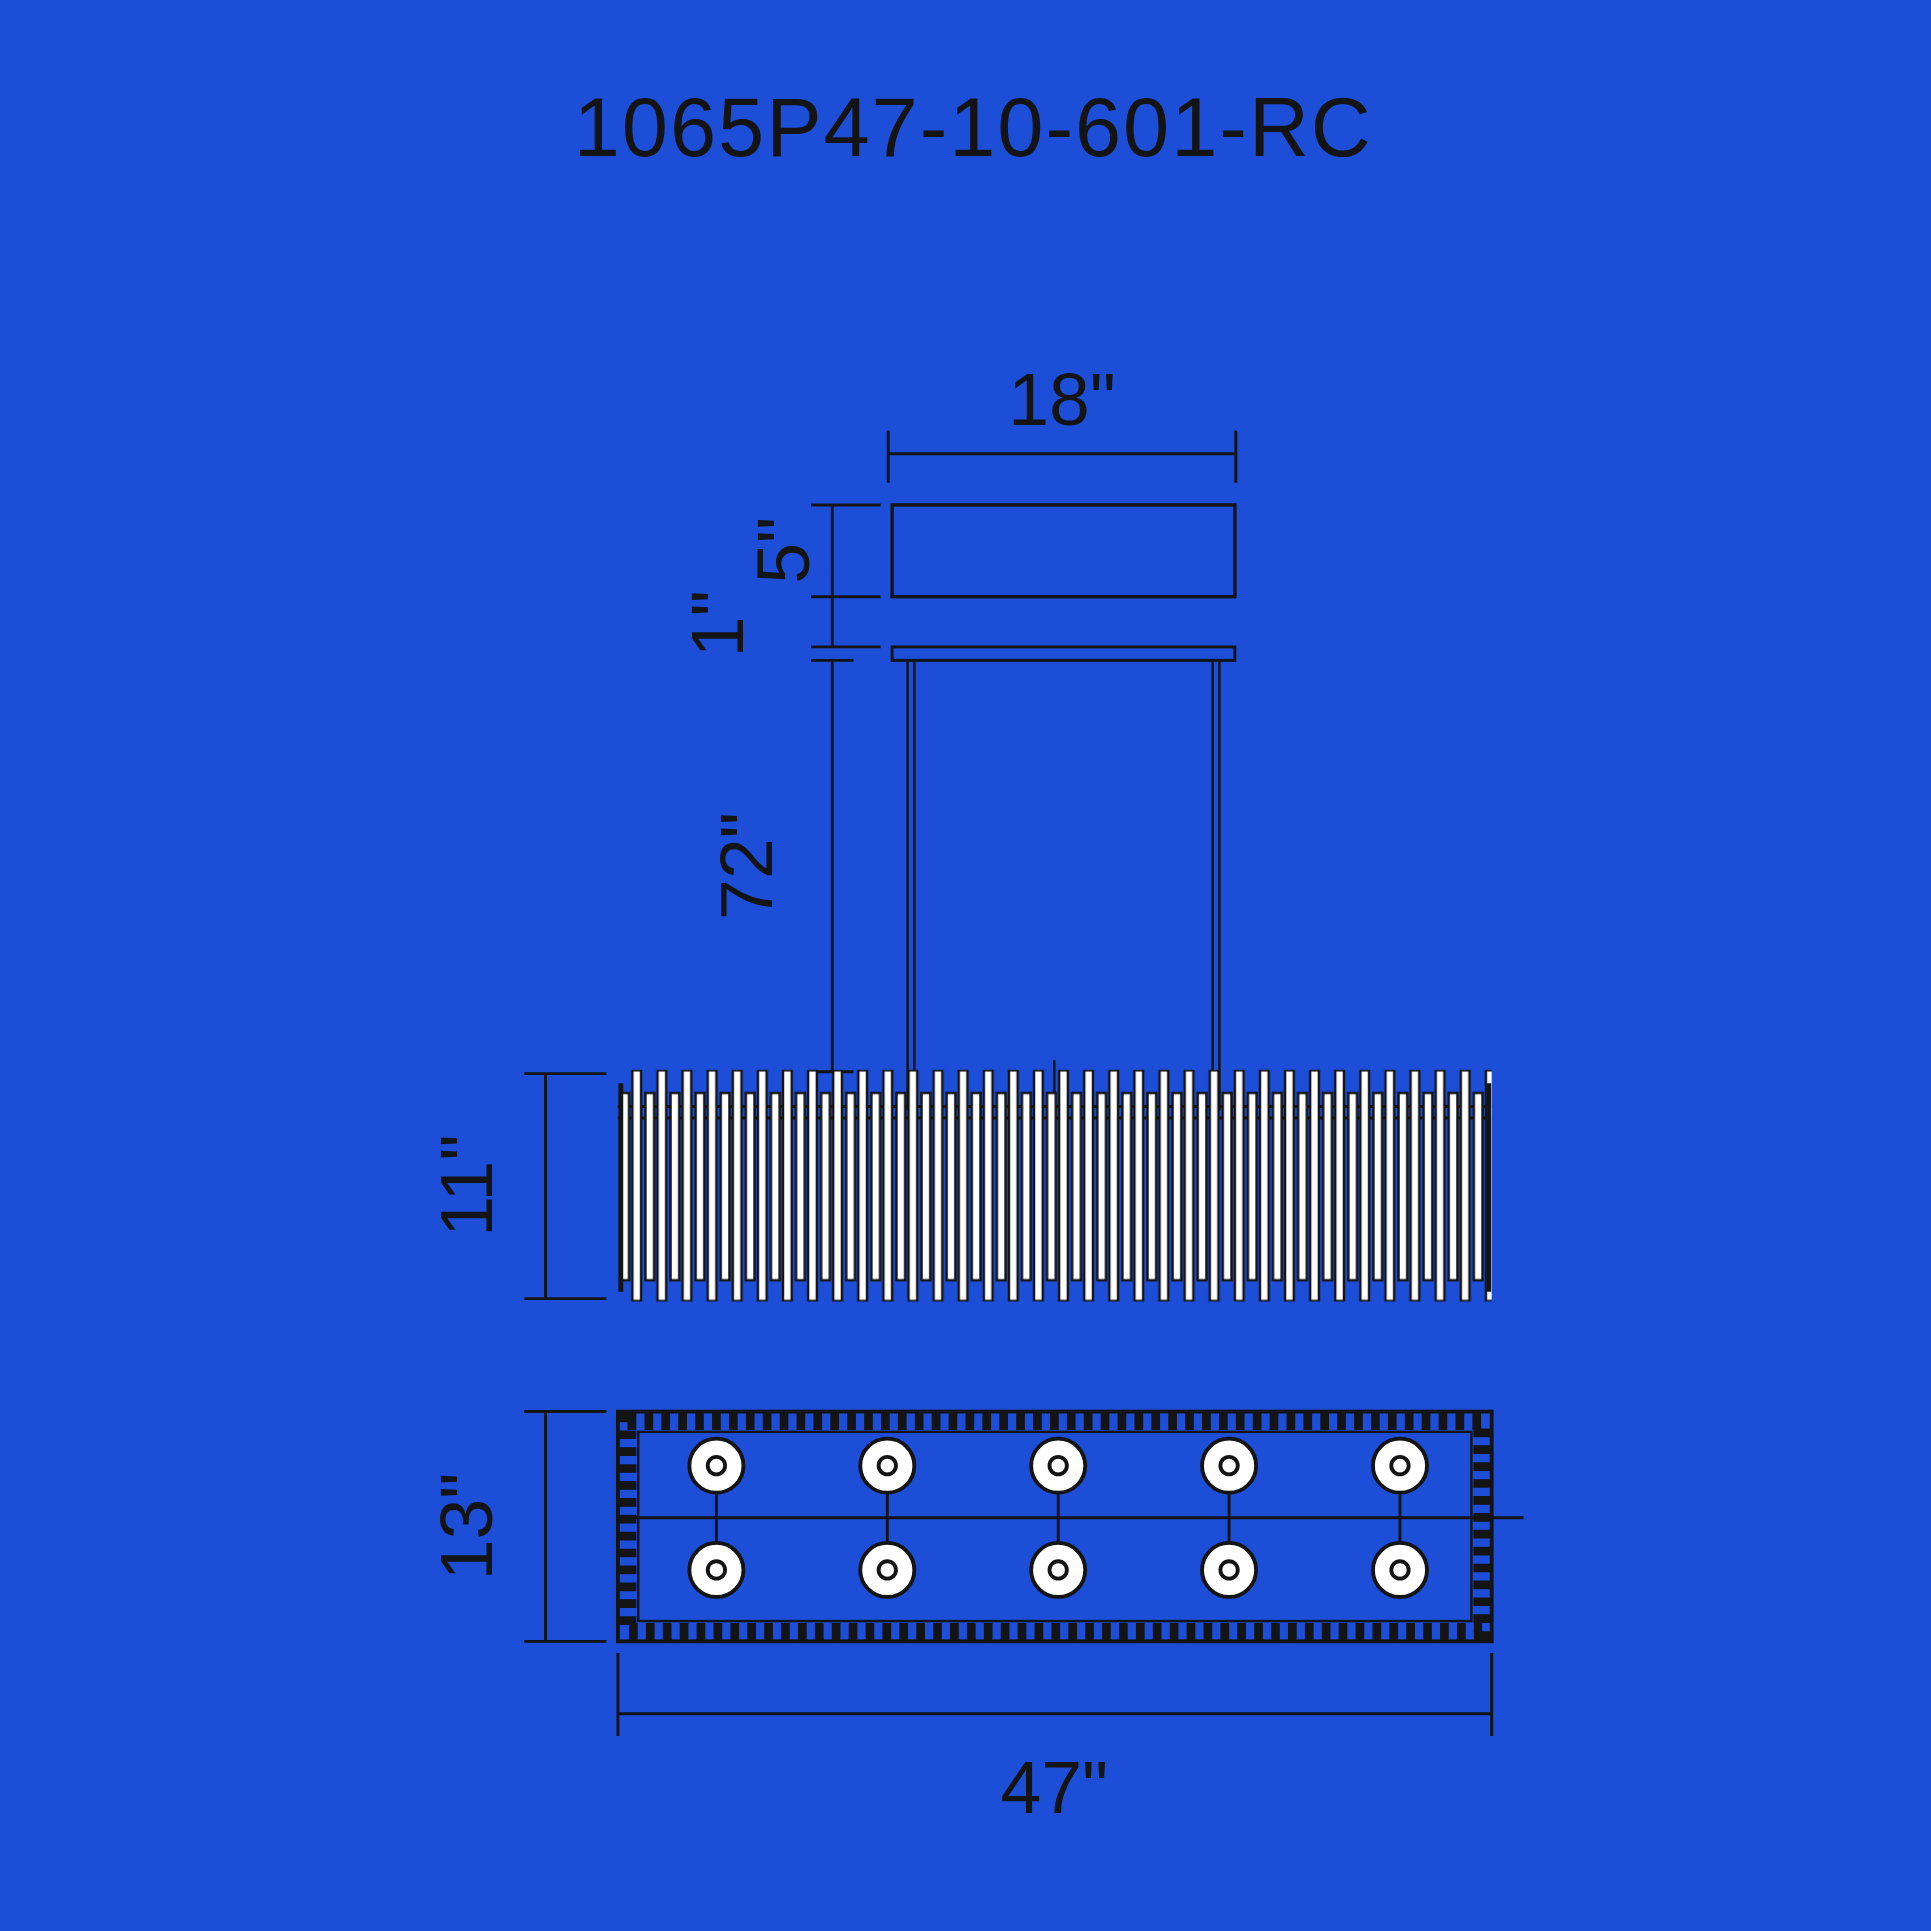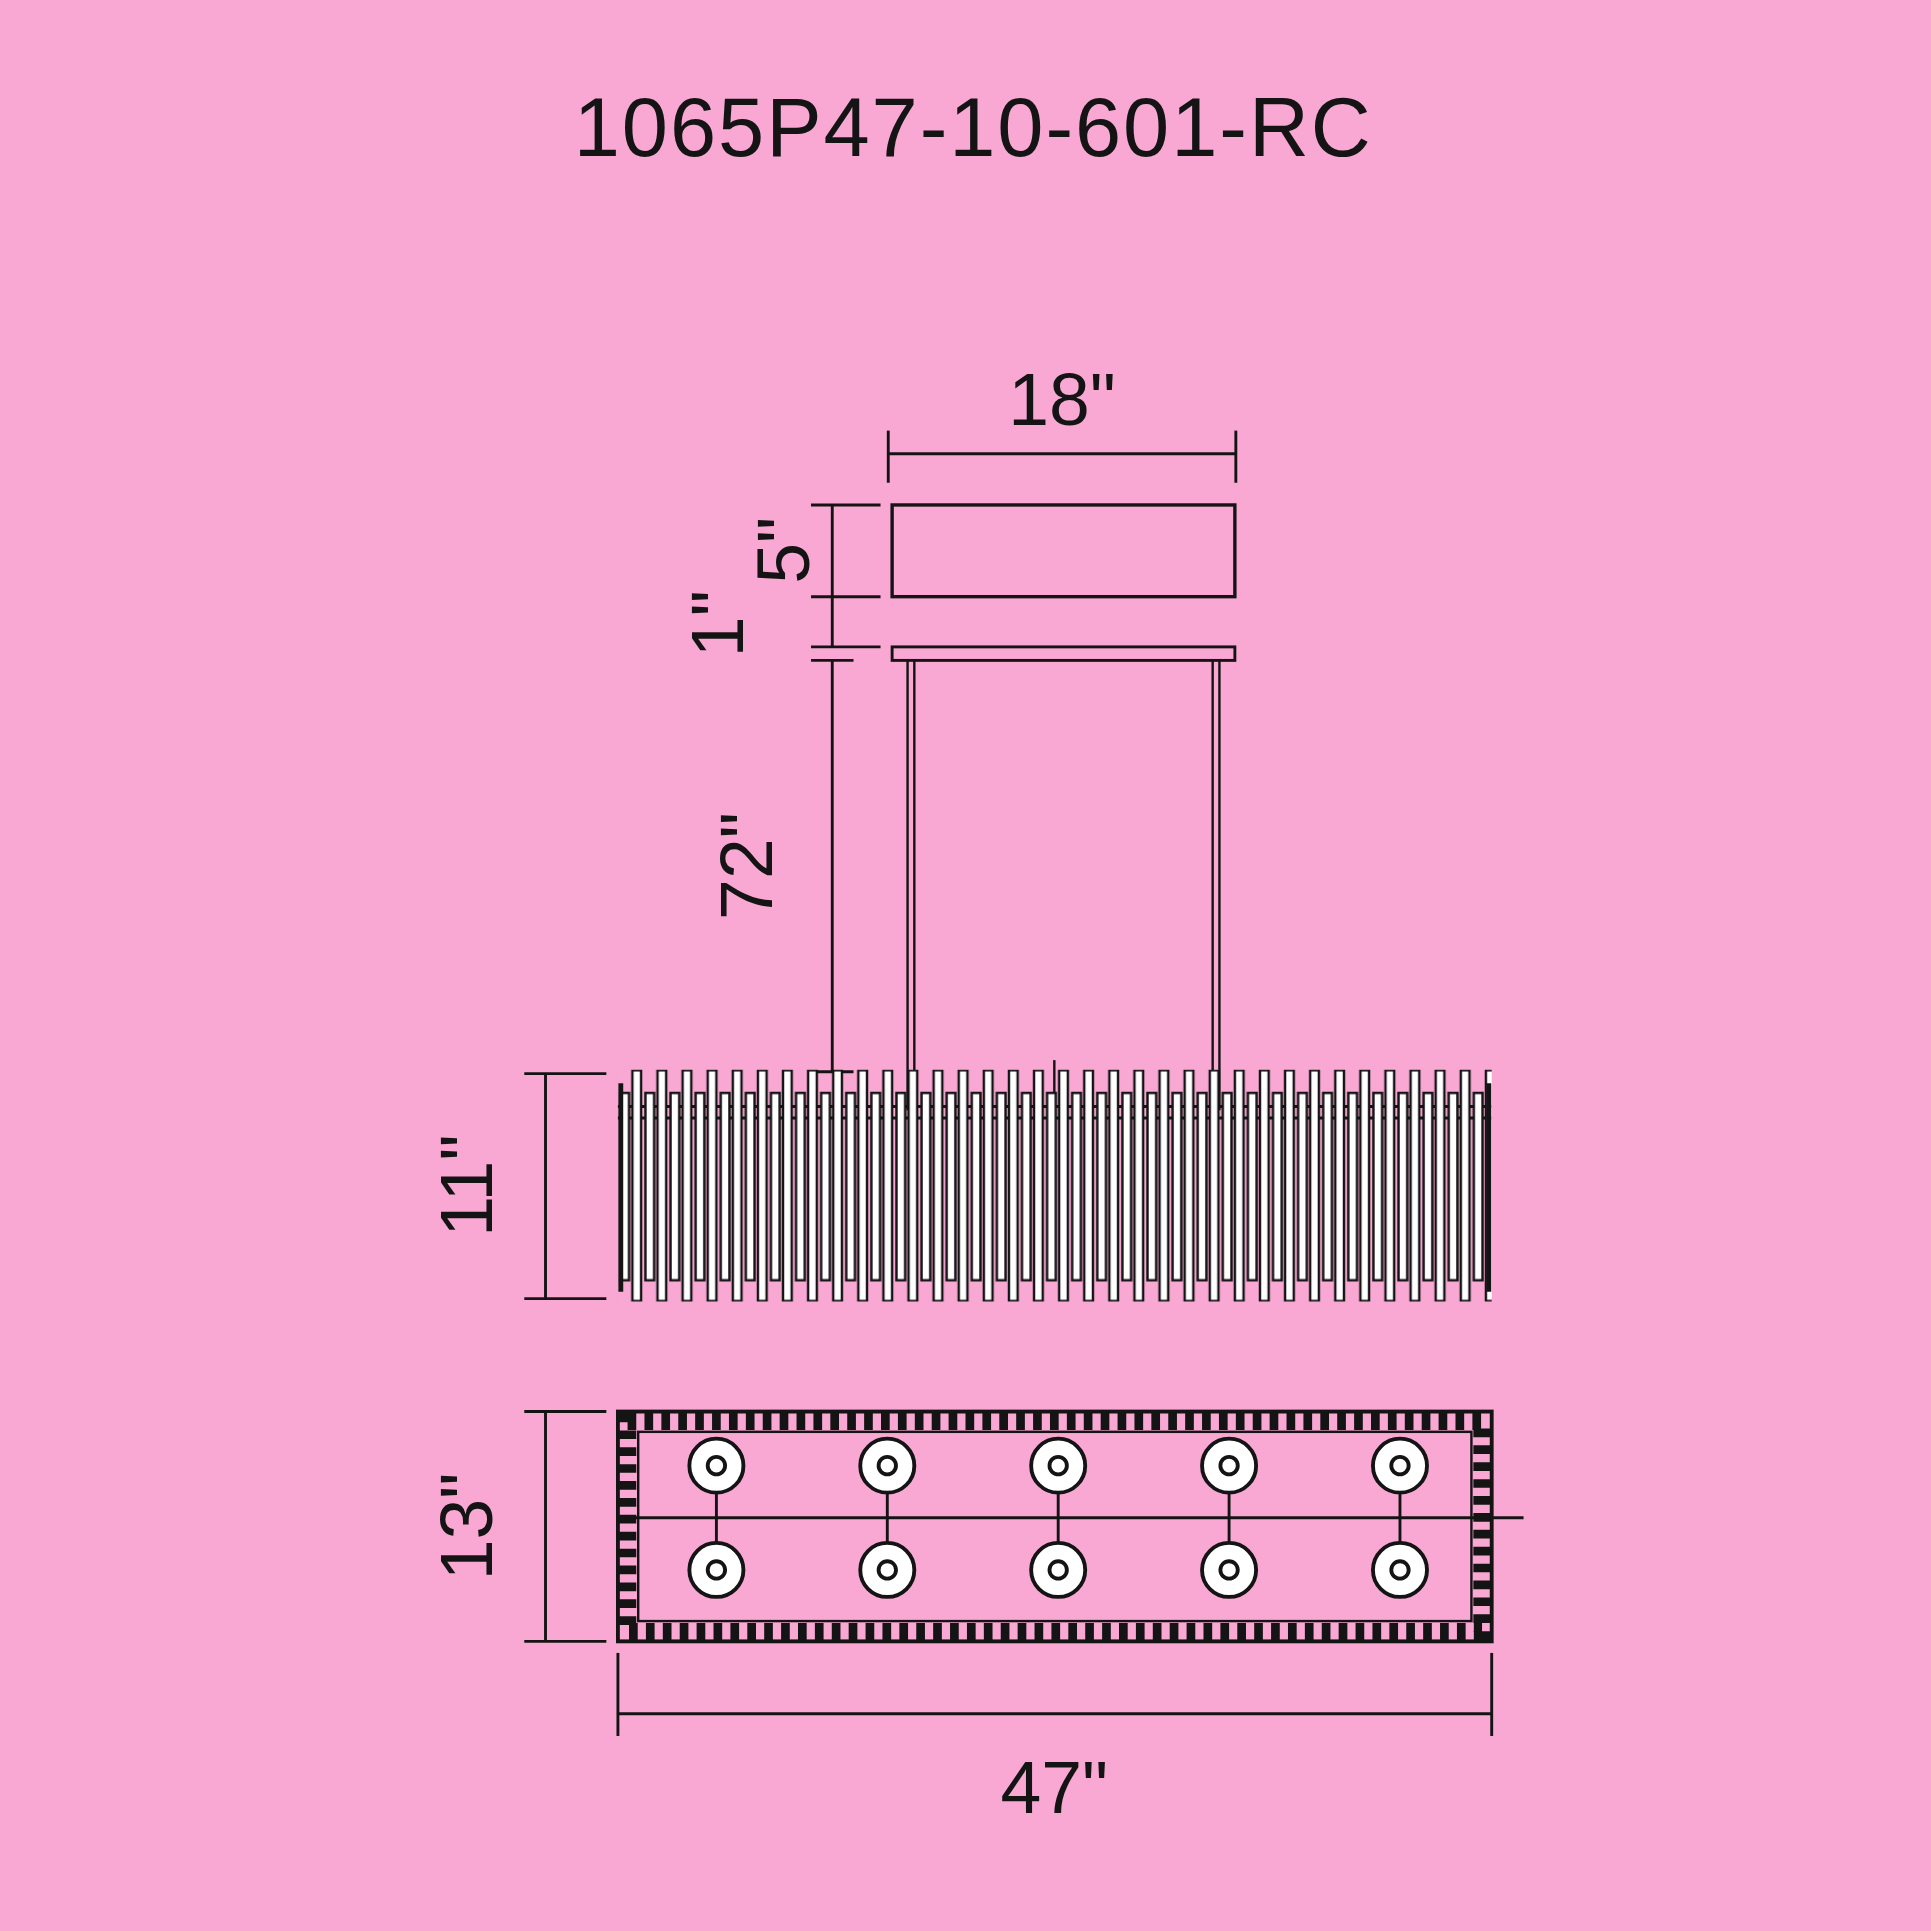--- a/index.html
+++ b/index.html
@@ -1,16 +1,16 @@
 <!DOCTYPE html>
 <html><head>
 <meta charset="utf-8">
 <style>
   html,body{margin:0;padding:0;background:#ffffff;}
-  .page{position:relative;width:1931px;height:1931px;background:#f9a8d4;overflow:hidden;}
+  .page{position:relative;width:1931px;height:1931px;background:#1d4ed8;overflow:hidden;}
   svg{display:block;}
   svg text{font-family:"Liberation Sans","DejaVu Sans",sans-serif;fill:#141414;}
   .title-text{font-size:86px;font-weight:400;letter-spacing:2px;}
   .dim-text{font-size:76px;font-weight:400;}
   .ln{stroke:#141414;fill:none;}
 </style>
 </head>
 <body>
 
 <div class="page">

